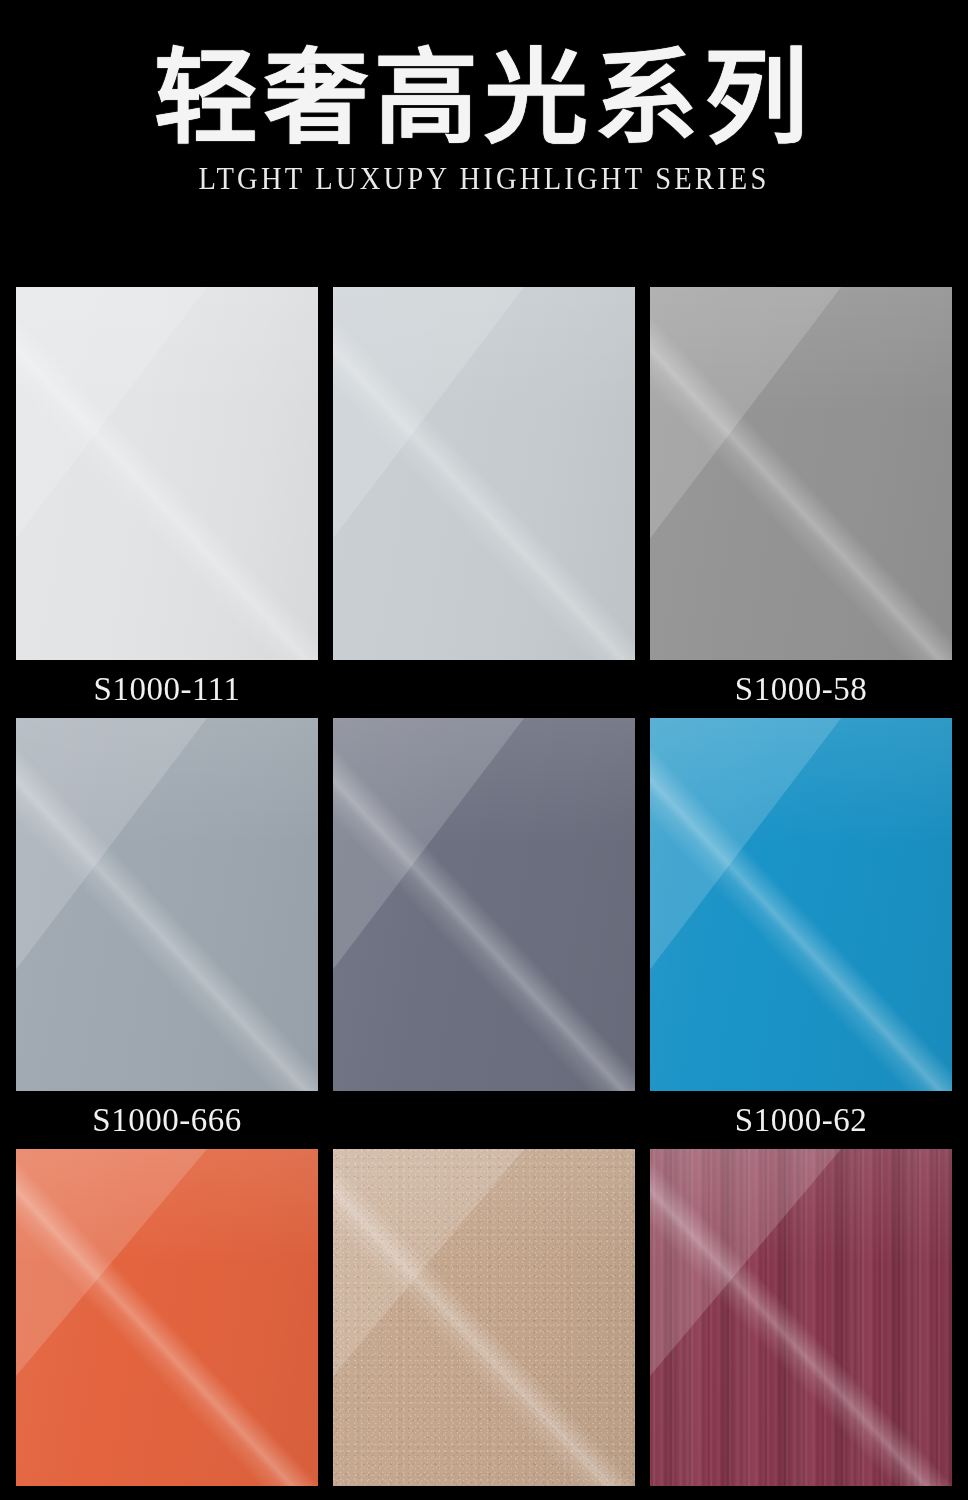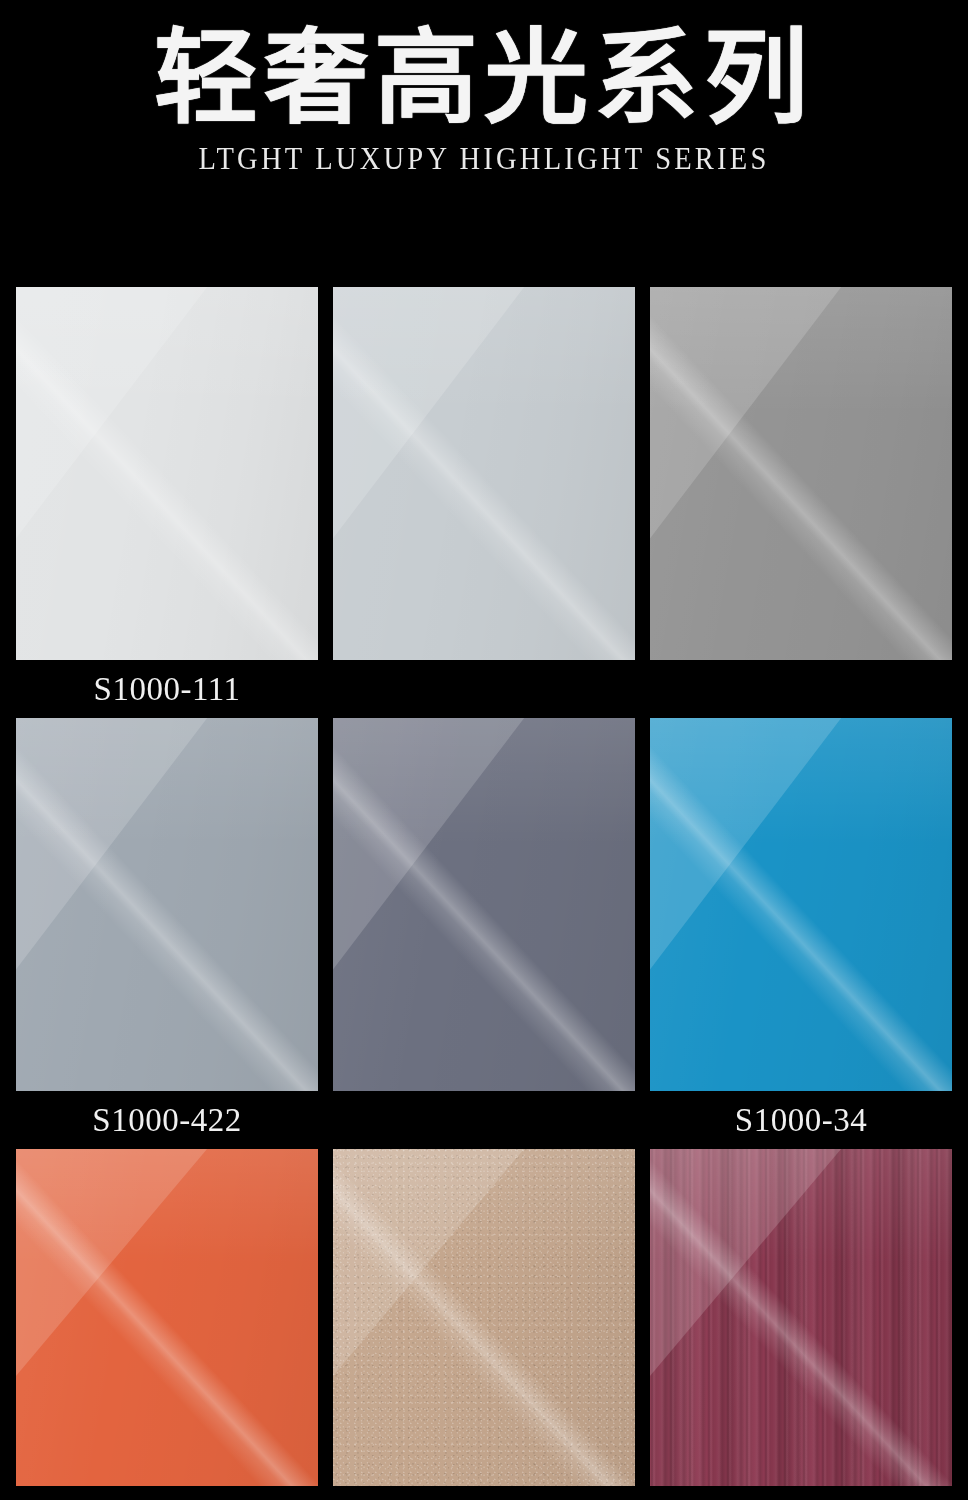--- a/index.html
+++ b/index.html
@@ -12,21 +12,21 @@
     width: 968px;
     height: 1500px;
     overflow: hidden;
     font-family: "Liberation Serif", "DejaVu Serif", serif;
     position: relative;
   }
 
   
   .header {
     width: 968px;
-    padding-top: 24px;
+    padding-top: 44px;
     text-align: center;
     background: #000;
   }
   .title-cn {
     font-family: "Liberation Serif", "DejaVu Serif", serif;
     font-size: 104px;
     line-height: 1.06;
     font-weight: 700;
     color: #f4f4f4;
     letter-spacing: 6px;
@@ -220,20 +220,21 @@
         <div class="shade"></div>
         <div class="gloss-tri"></div>
         <div class="gloss-streak"></div>
         <div class="top-sheen"></div>
       </div>
     </div>
   </div>
 
   <div class="label-row">
     <div class="label">S1000-111</div>
+    <div class="label">S1000-58</div>
   </div>
 
   <div class="row">
     <div class="cell">
       <div class="swatch">
         <div class="base" style="background-color: rgb(159, 168, 177);"></div>
         <div class="shade"></div>
         <div class="gloss-tri"></div>
         <div class="gloss-streak"></div>
         <div class="top-sheen"></div>
@@ -253,22 +254,22 @@
         <div class="base" style="background-color: rgb(26, 147, 198);"></div>
         <div class="shade"></div>
         <div class="gloss-tri"></div>
         <div class="gloss-streak"></div>
         <div class="top-sheen"></div>
       </div>
     </div>
   </div>
 
   <div class="label-row">
-    <div class="label">S1000-422</div>
-    <div class="label">S1000-34</div>
+    <div class="label">S1000-666</div>
+    <div class="label">S1000-62</div>
   </div>
 
   <div class="row">
     <div class="cell">
       <div class="swatch short">
         <div class="base" style="background-color: rgb(227, 100, 63);"></div>
         <div class="shade"></div>
         <div class="gloss-tri"></div>
         <div class="gloss-streak"></div>
         <div class="top-sheen"></div>

